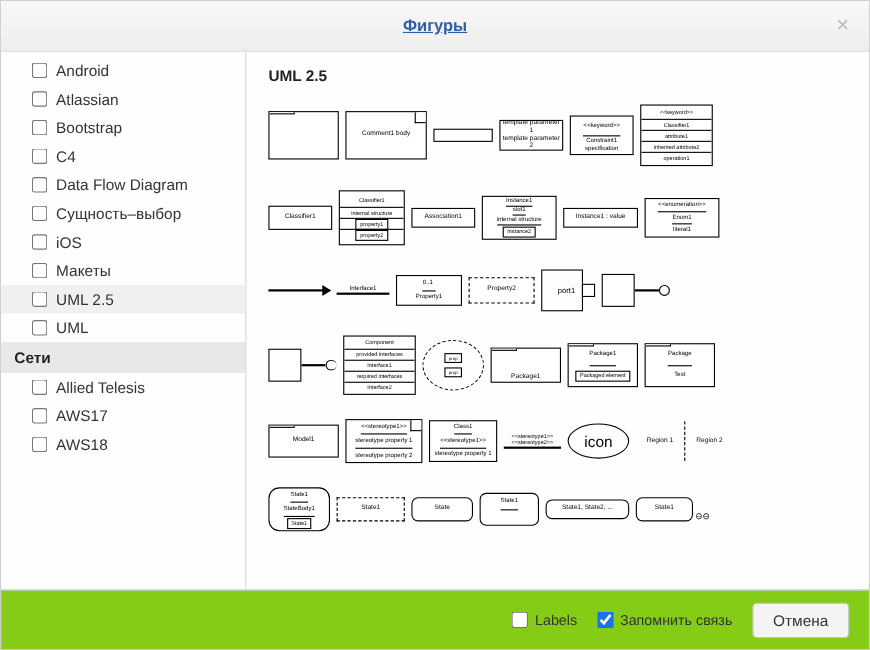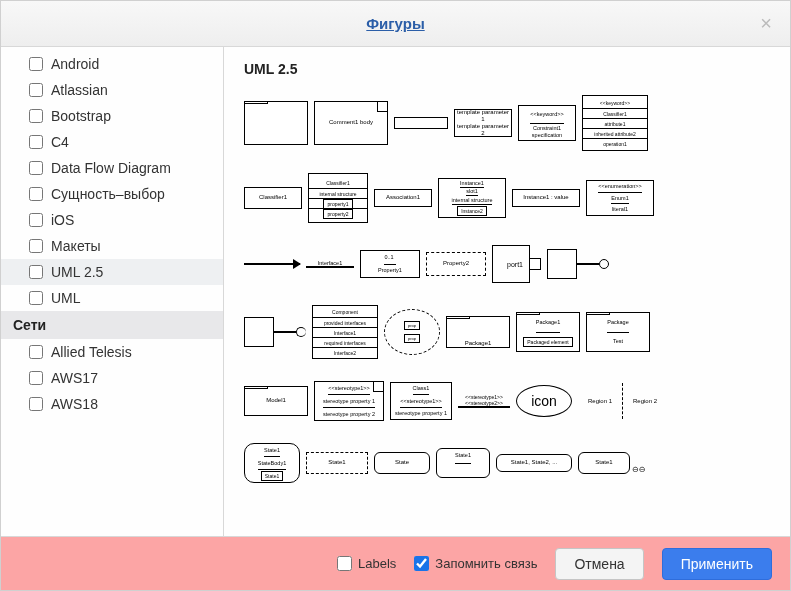--- a/index.html
+++ b/index.html
@@ -162,21 +162,21 @@
   .region-split .reg { width:44px; height:100%; display:flex; align-items:center; justify-content:center; font-size:6px;}
   .region-split .dash-line { width:0; height:100%; border-left:1.3px dashed #000;}
   .footer {
     height: 54px;
     border-top: 1px solid #d8d8d8;
     display: flex;
     align-items: center;
     justify-content: flex-end;
     gap: 18px;
     padding: 0 18px;
-    background: #fca5a5;
+    background: #84cc16;
   }
   .ft-check {
     display: flex; align-items: center; gap: 6px;
     font-size: 13px; color: #333;
   }
   .ft-check input { width:15px; height:15px; accent-color:#1a73e8; }
   .btn {
     height: 32px;
     padding: 0 18px;
     border-radius: 4px;
@@ -467,16 +467,15 @@
   <div class="footer">
     <label class="ft-check">
       <input type="checkbox" style="">
       <span>Labels</span>
     </label>
     <label class="ft-check">
       <input type="checkbox" checked="" style="">
       <span>Запомнить связь</span>
     </label>
     <button class="btn">Отмена</button>
-    <button class="btn btn-primary">Применить</button>
   </div>
 
 </div>
 
 </body></html>

